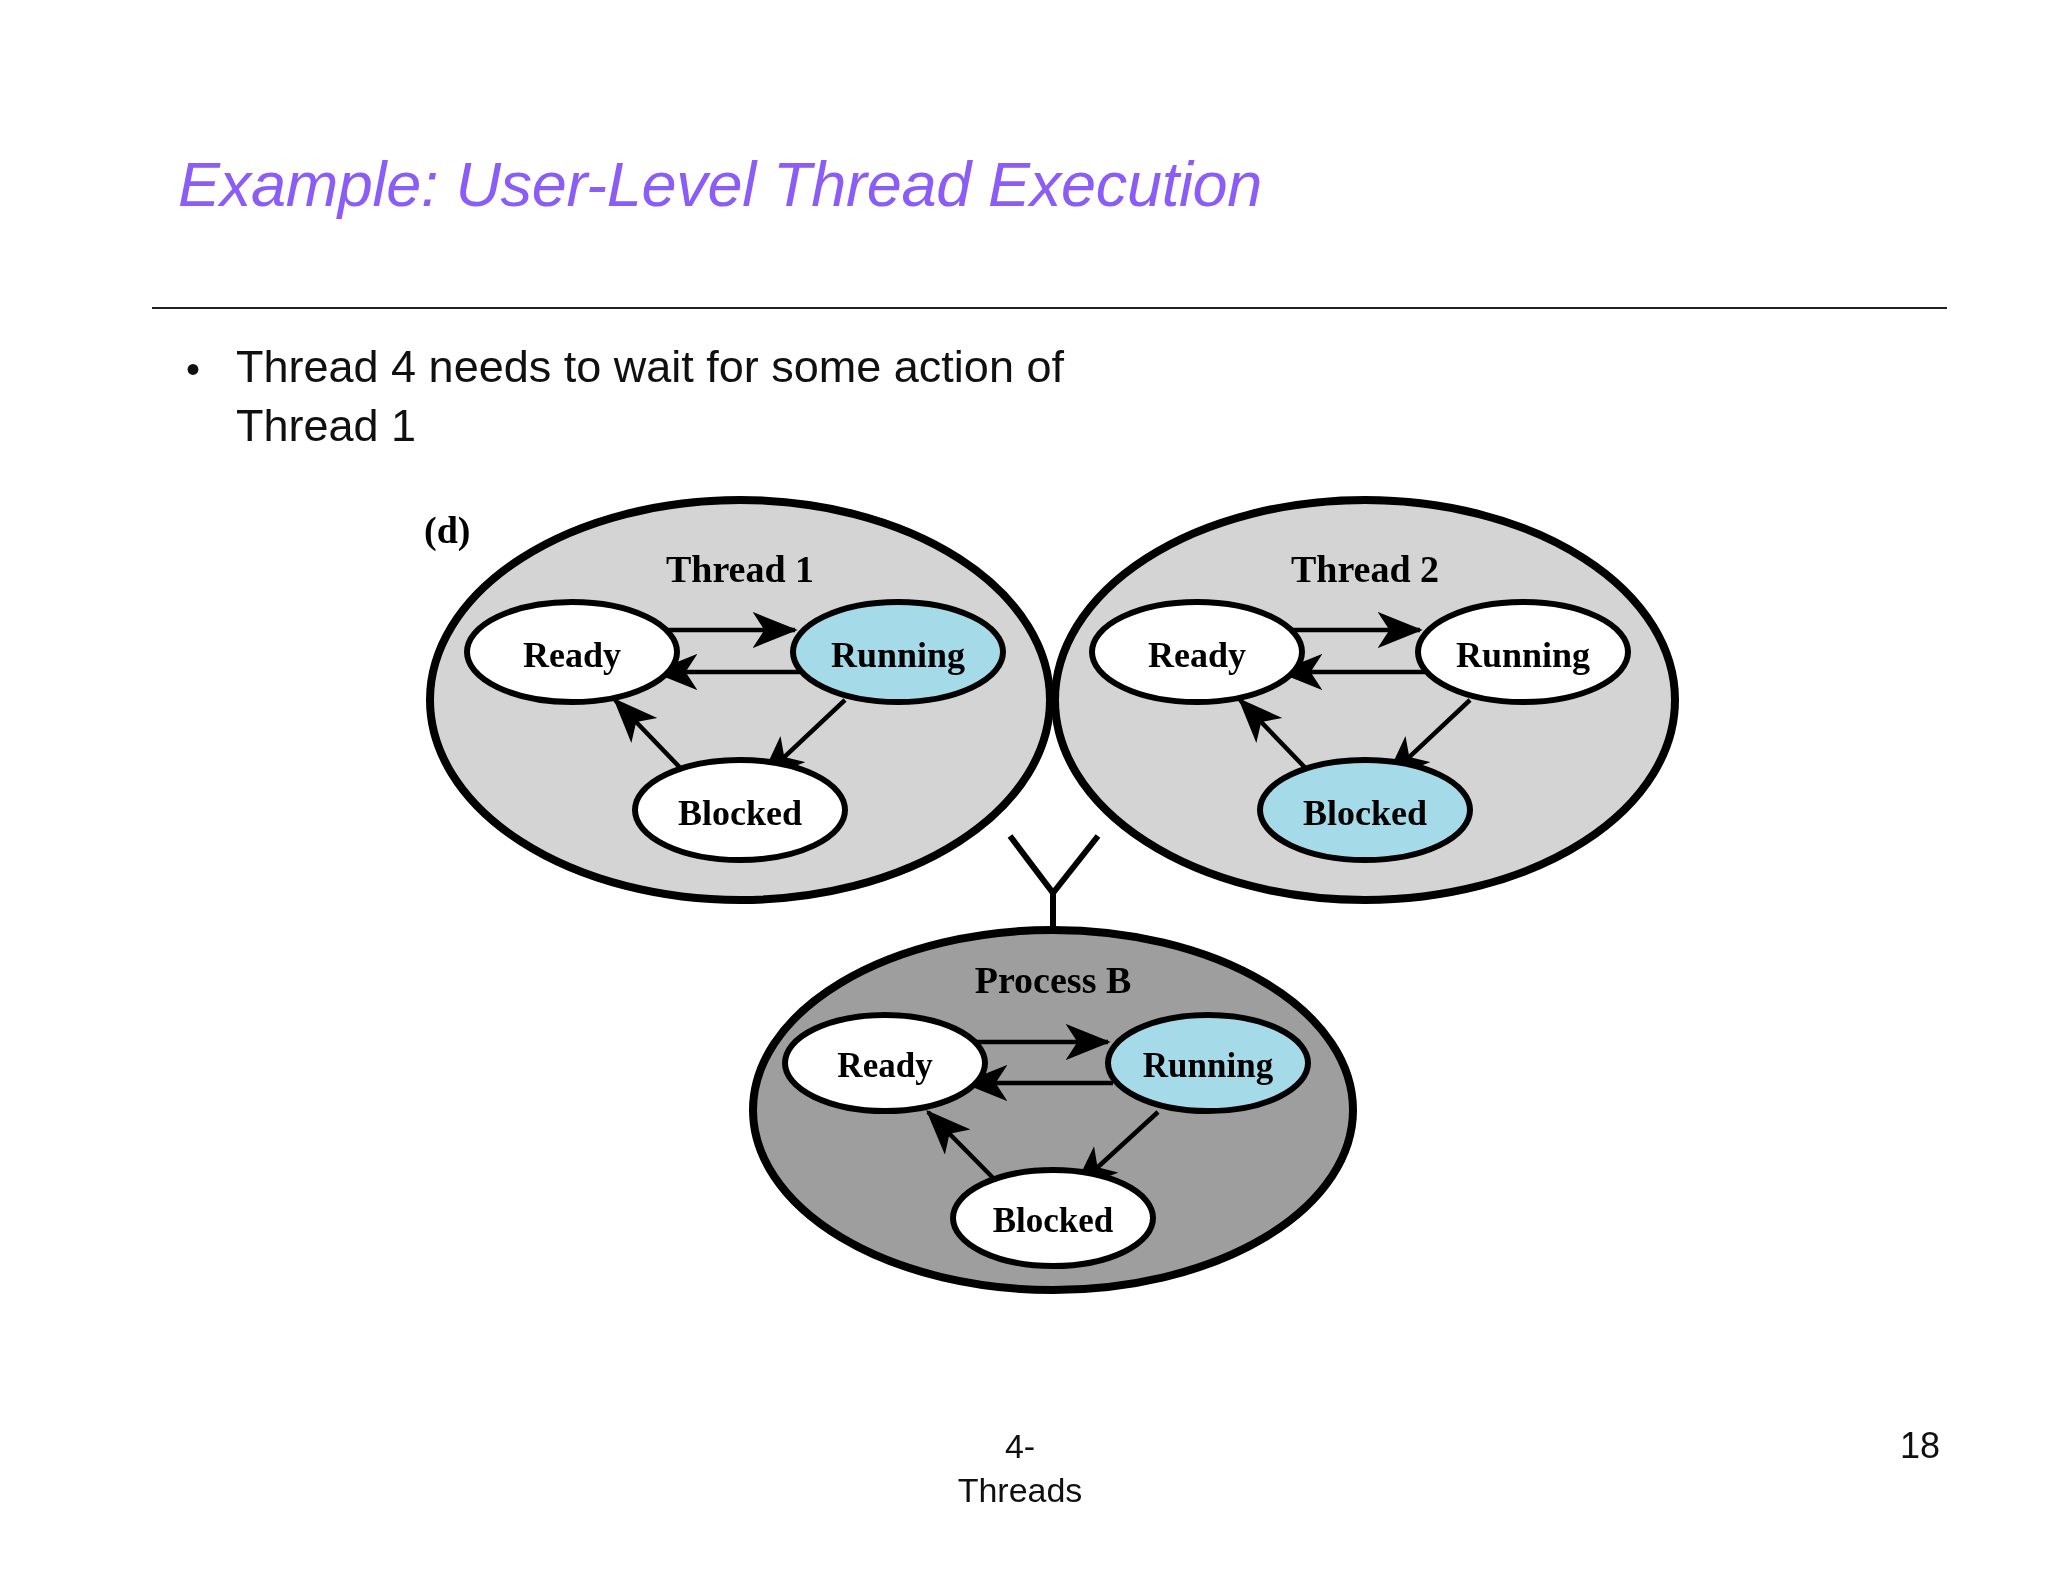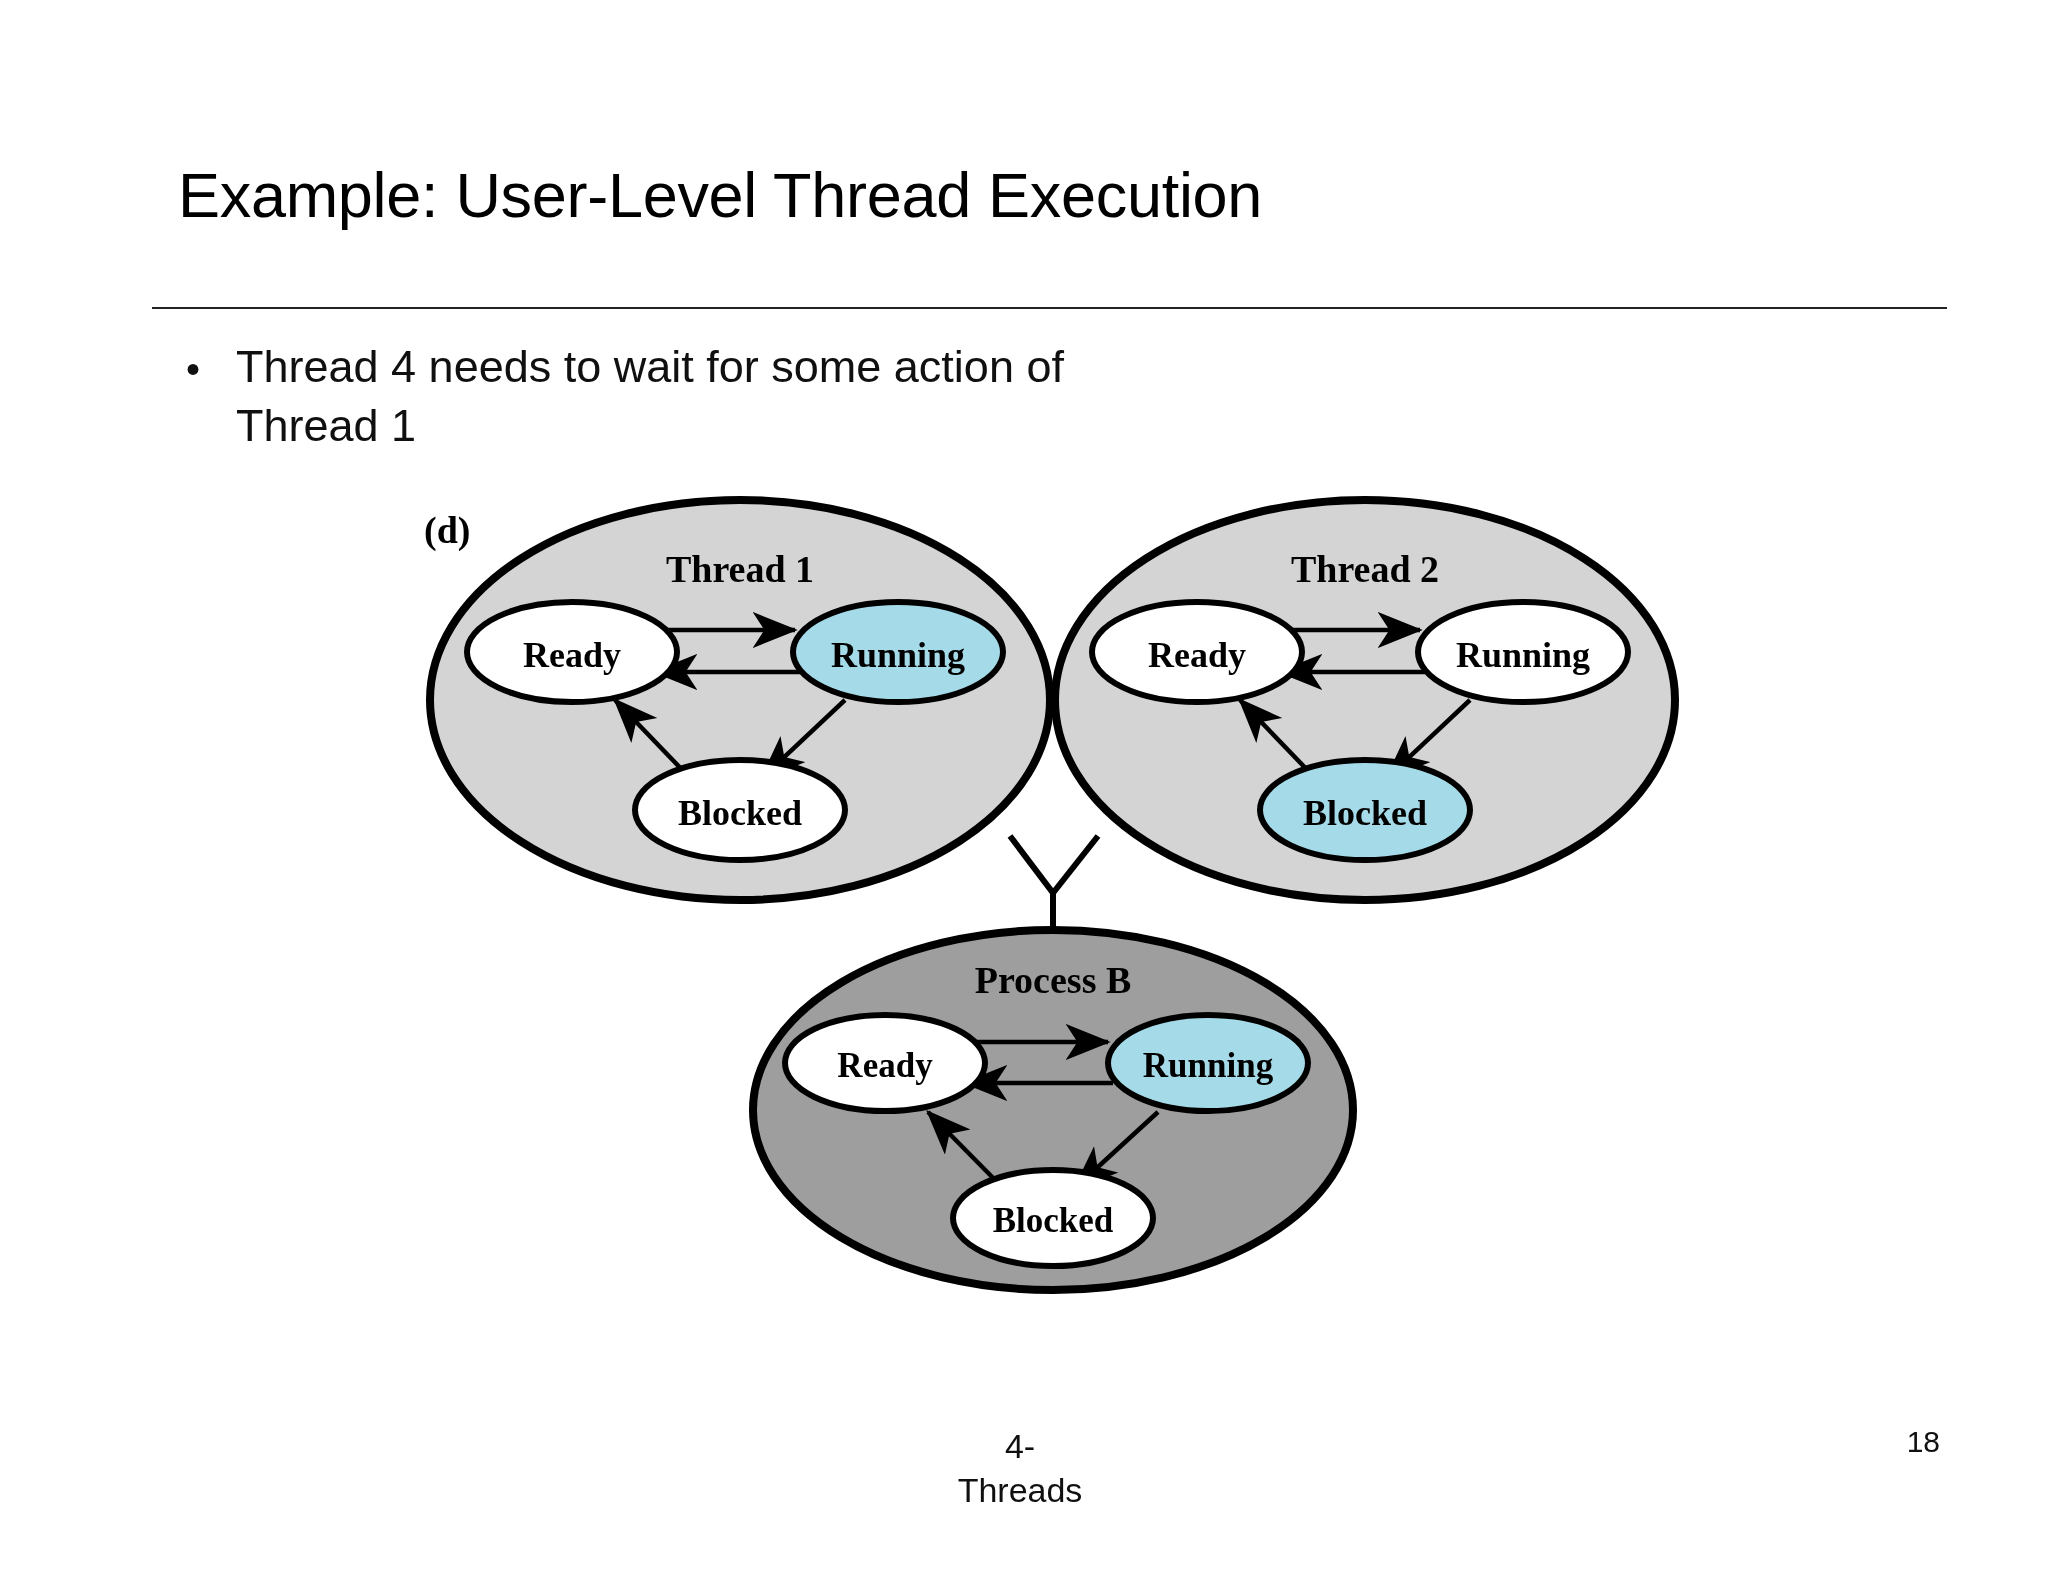--- a/index.html
+++ b/index.html
@@ -12,29 +12,30 @@
     height: 1582px;
     position: relative;
     font-family: "Liberation Sans", sans-serif;
     overflow: hidden;
   }
 
   
   .slide-title {
     position: absolute;
     left: 178px;
-    top: 160px;
+    top: 149px;
     width: 1400px;
-    color: #000000;
+    color: #8b5cf6;
     font-family: "Liberation Sans", sans-serif;
     font-size: 63px;
     font-weight: 400;
     line-height: 1.12;
     letter-spacing: -0.3px;
     z-index: 3;
+    font-style: italic;
   }
 
   .title-rule {
     position: absolute;
     left: 152px;
     top: 307px;
     width: 1795px;
     height: 0;
     border-top: 2.5px solid #222222;
     z-index: 2;
@@ -104,21 +105,21 @@
     line-height: 1.28;
     white-space: pre-line;
   }
   .footer-page {
     position: absolute;
     left: 1820px;
     top: 1425px;
     width: 120px;
     text-align: right;
     font-family: "Liberation Sans", sans-serif;
-    font-size: 30px;
+    font-size: 36px;
     color: #101010;
   }
 </style>
 </head>
 <body>
 
 <div class="slide-title">Example: User-Level Thread Execution</div>
 
 <div class="title-rule"></div>
 

